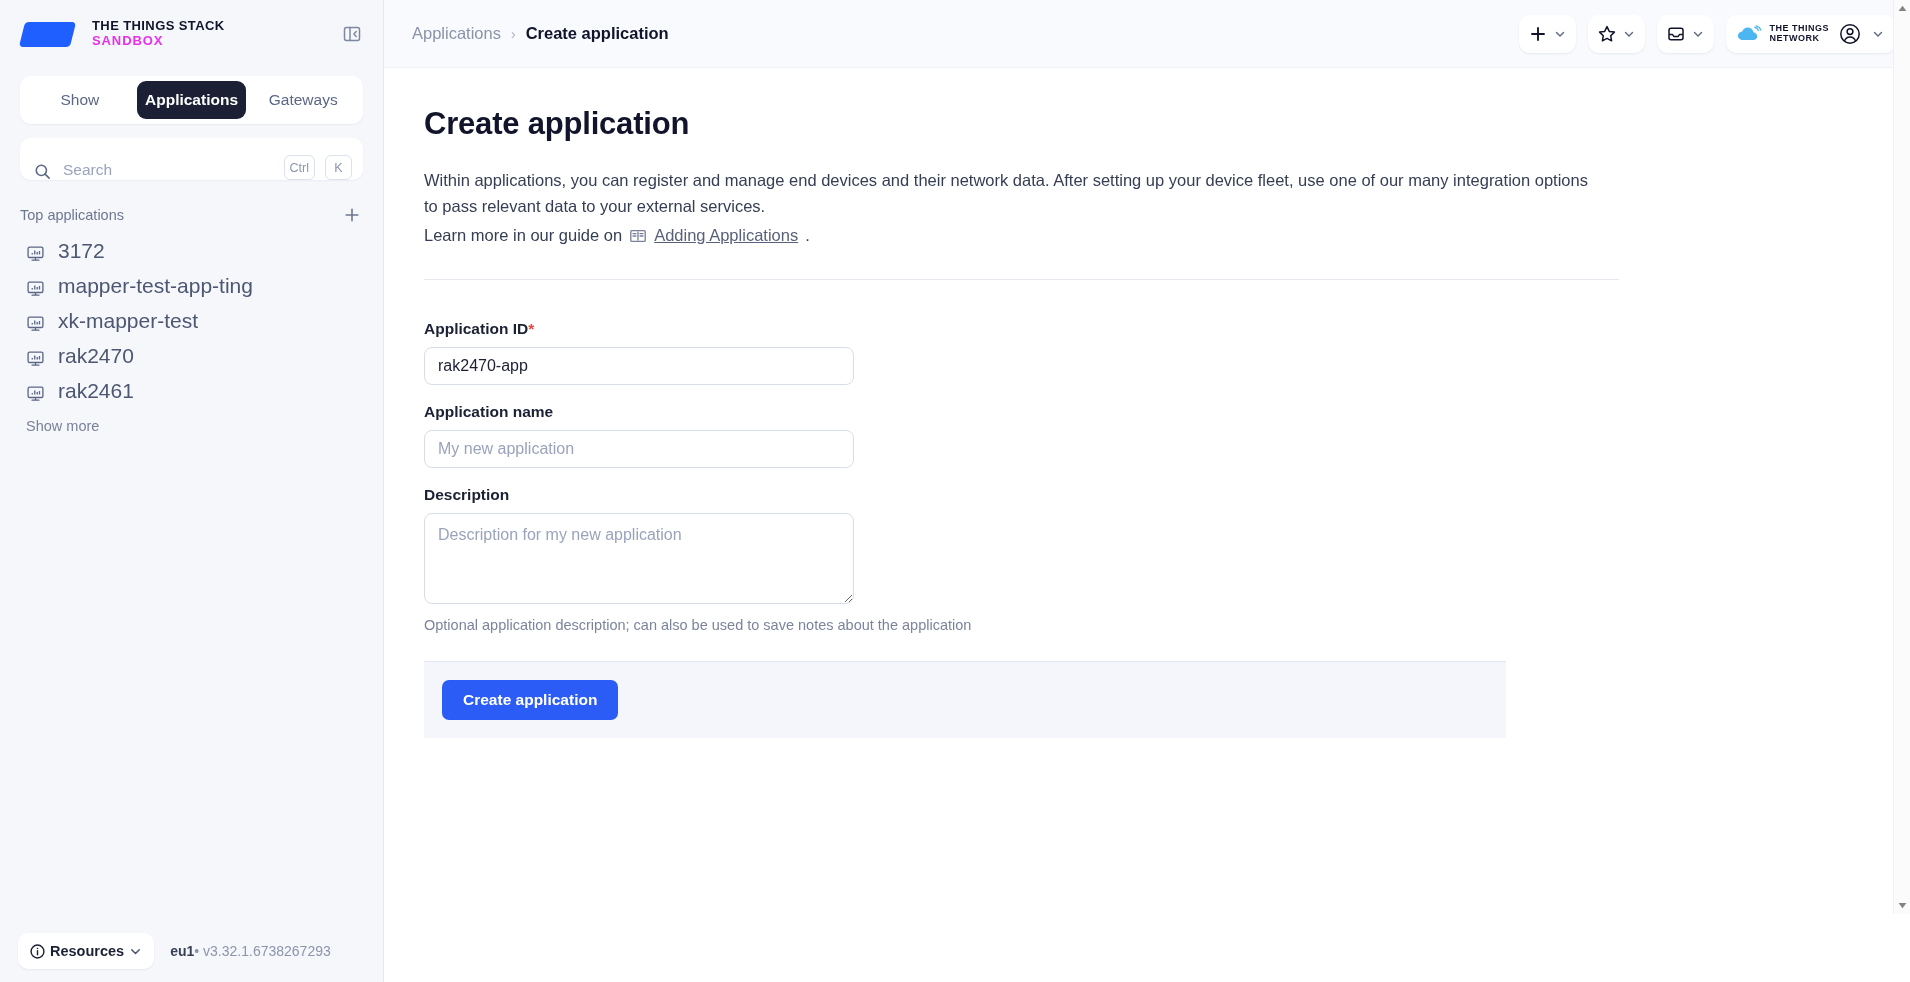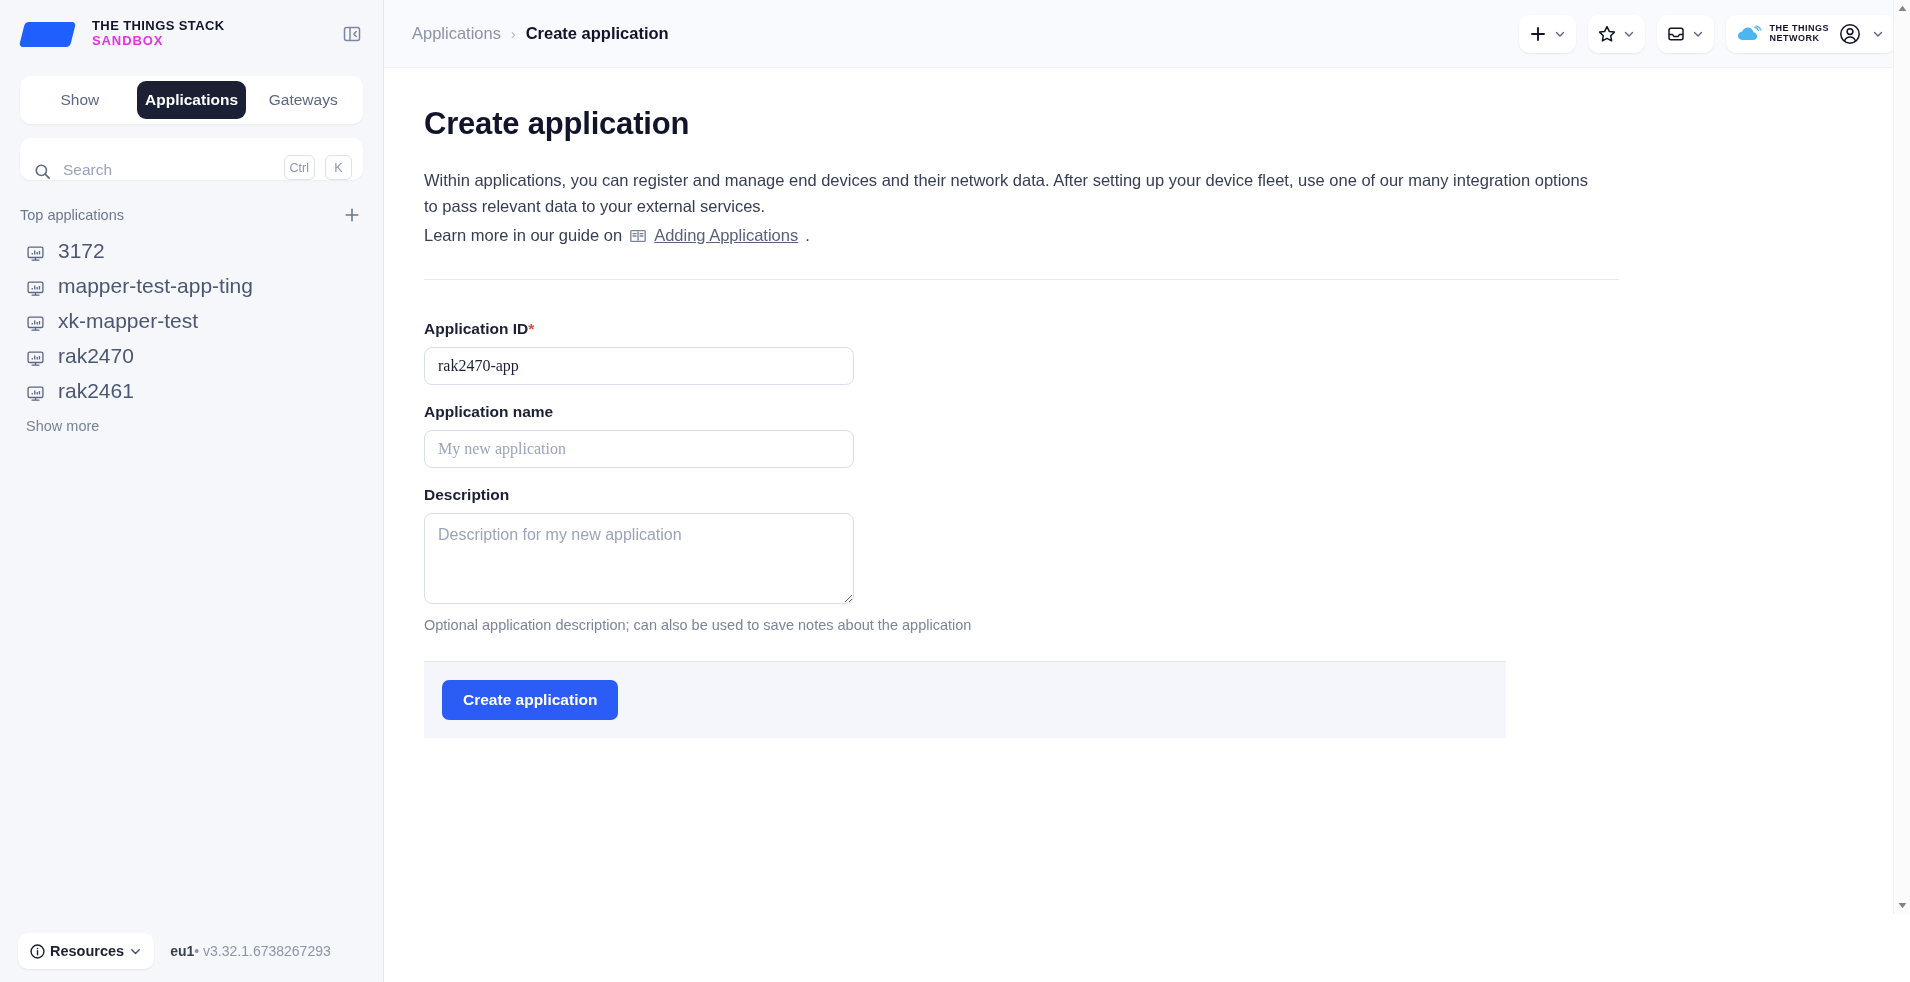--- a/index.html
+++ b/index.html
@@ -266,21 +266,21 @@
   .input, .textarea {
     width: 430px;
     border: 1px solid #d8dee9;
     border-radius: 8px;
     font-size: 16px;
     color: #1c2034;
     font-family: "Liberation Sans", sans-serif;
     outline: none;
     background: #ffffff;
   }
-  .input { height: 38px; padding: 0 13px; font-family: Liberation Serif, serif; }
+  .input { height: 38px; padding: 0 13px; }
   .textarea {
     height: 91px;
     padding: 10px 13px;
     resize: vertical;
     line-height: 1.4;
   }
   .input::placeholder, .textarea::placeholder { color: #9aa3bb; }
   .helper {
     font-size: 14.5px;
     color: #7c849c;

